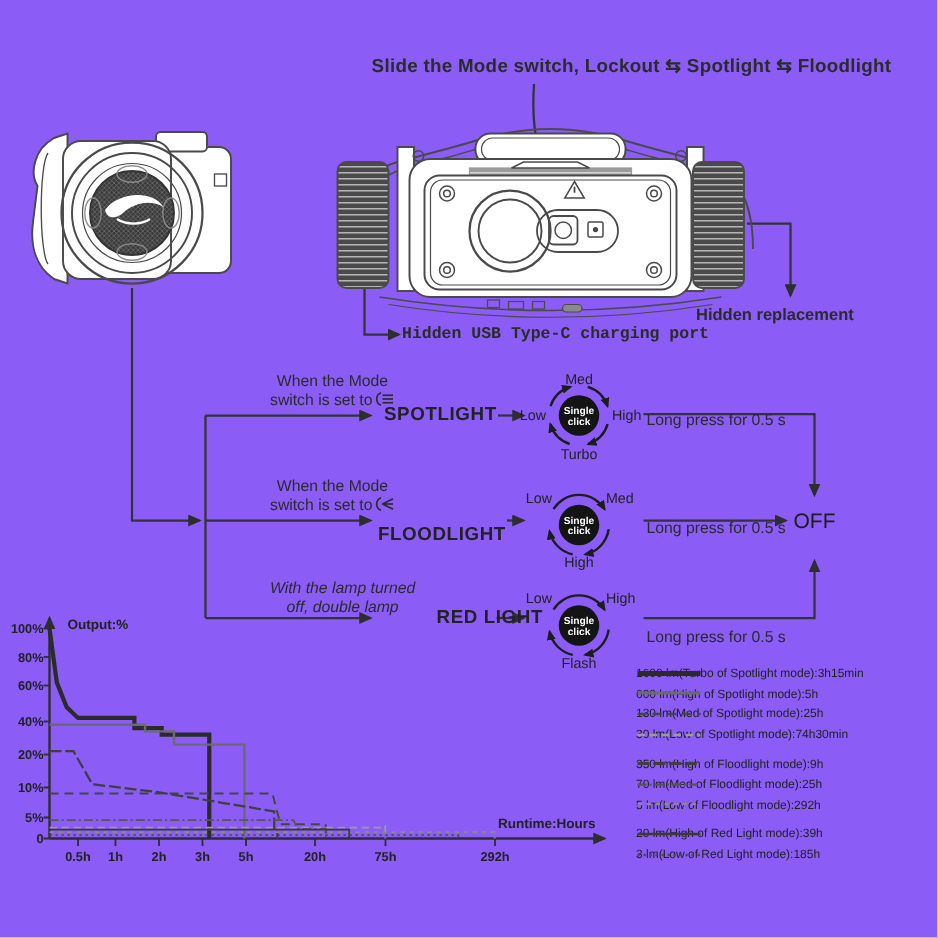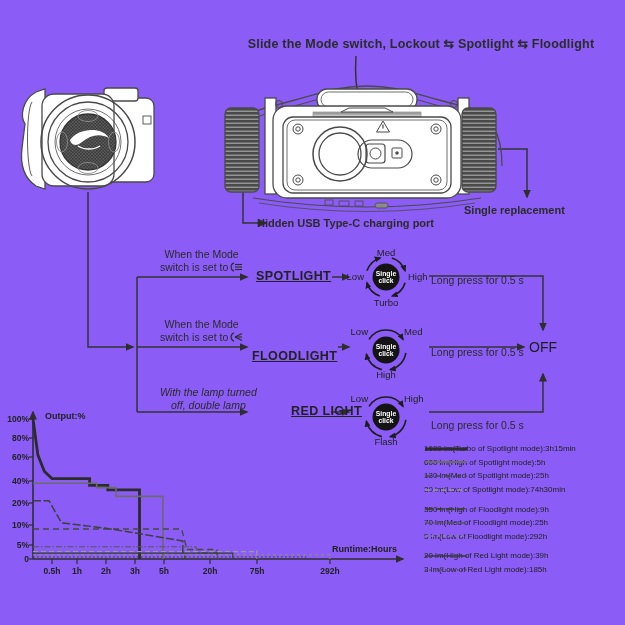--- a/index.html
+++ b/index.html
@@ -2,22 +2,22 @@
 <html><head>
 <meta charset="utf-8">
 <style>
   html,body{margin:0;padding:0;background:#fff;}
   .canvas{position:relative;width:625px;height:625px;background:#8b5cf6;overflow:hidden;
           font-family:"Liberation Sans",sans-serif;color:#2e2e2e;text-align:center;}
   .abs{position:absolute;}
   .title{left:231px;top:36px;width:380px;font-size:12.5px;font-weight:600;letter-spacing:.2px;color:#2b2b2b;}
   svg{position:absolute;overflow:visible;}
   .lbl{font-size:11px;font-weight:600;color:#2b2b2b;white-space:nowrap;}
-  .cond{font-size:10.5px;font-weight:500;line-height:13px;color:#2b2b2b;white-space:nowrap;}
-  .mode-name{font-size:12.5px;font-weight:700;letter-spacing:.4px;color:#222;white-space:nowrap;text-decoration:underline;}
+  .cond{font-size:10.5px;font-weight:500;line-height:13px;color:#2b2b2b;white-space:nowrap;margin-left:20px;}
+  .mode-name{font-size:12.5px;font-weight:700;letter-spacing:.4px;color:#222;white-space:nowrap;}
   .exit{font-size:10.5px;font-weight:500;color:#2b2b2b;white-space:nowrap;margin-top:16px;}
   .off{font-size:14px;font-weight:400;color:#1d1d1d;}
   .cycle-slot{width:92px;height:66px;}
   .cycle-slot svg{position:static;}
   .sw-icon{vertical-align:-1px;margin-left:2px;}
   #legend{left:424px;top:442px;width:200px;}
   .leg-row{display:flex;align-items:center;height:13.6px;}
   .leg-row.gap{margin-top:6px;}
   .leg-swatch{width:44px;margin-right:5px;flex:0 0 44px;}
   .leg-text{font-size:8px;font-weight:500;color:#222;white-space:nowrap;}
@@ -128,22 +128,22 @@
         <ellipse cx="76" cy="58" rx="10" ry="5.5"></ellipse>
         <ellipse cx="76" cy="110" rx="10" ry="5.5"></ellipse>
         <ellipse cx="50" cy="84" rx="5.5" ry="10"></ellipse>
         <ellipse cx="102" cy="84" rx="5.5" ry="10"></ellipse>
       </g>
       <path d="M58,82 C66,70 90,68 97,80 C88,75 78,77 70,84 C64,89 59,87 58,82 Z" fill="#fff" stroke="none"></path>
       <path d="M66,88 C72,92 82,92 88,88" stroke="#fff" stroke-width="1.5"></path>
     </g>
   </svg>
 
-  <div class="abs lbl" style="left:257px;top:217px;">Hidden USB Type-C charging port</div>
-  <div class="abs lbl" style="left:464px;top:204px;">Single replacement</div>
+  <div class="abs lbl" style="left:268px;top:217px;font-family:Liberation Mono, monospace;">Hidden USB Type-C charging port</div>
+  <div class="abs lbl" style="left:464px;top:204px;">Hidden replacement</div>
 
   <div class="abs cond" style="left:160px;top:248px;">
     <div>When the Mode</div>
     <div><span>switch is set to</span><svg class="sw-icon" width="13" height="10" viewBox="0 0 13 10" style="position:static">
           <g stroke="#2b2b2b" stroke-width="1.1" fill="none">
             <path d="M4,0.8 A4.5,4.5 0 0 0 4,9.2"></path>
             <line x1="5" y1="2.5" x2="12" y2="2.5"></line>
             <line x1="5" y1="5" x2="12" y2="5"></line>
             <line x1="5" y1="7.5" x2="12" y2="7.5"></line>
           </g>

